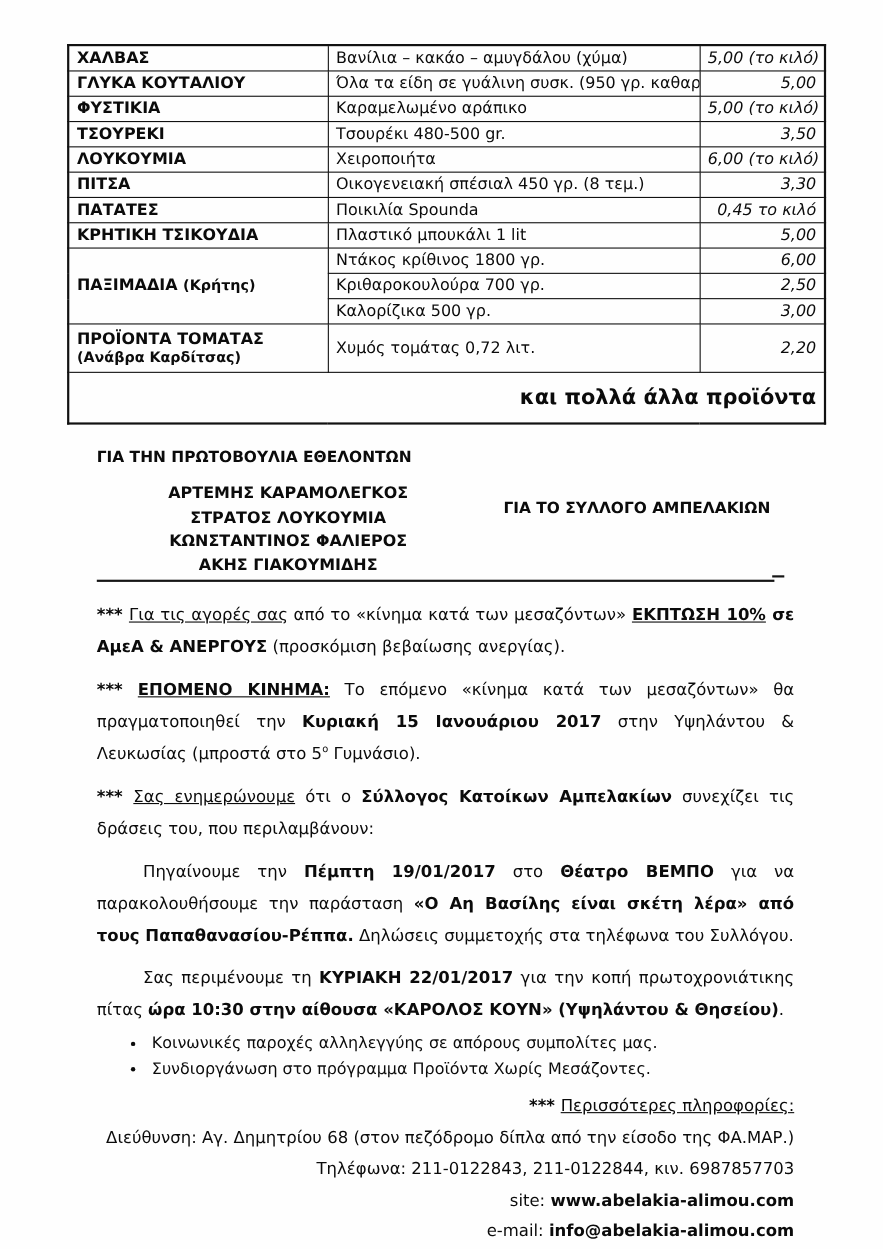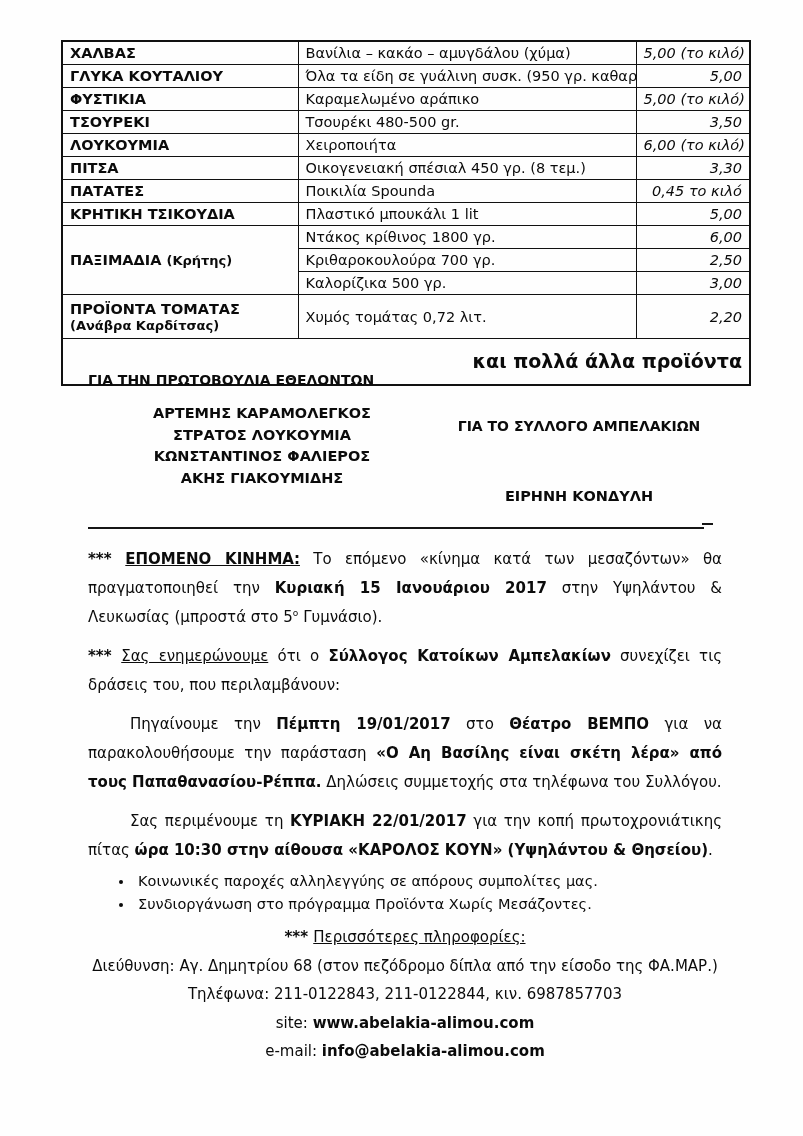--- a/index.html
+++ b/index.html
@@ -43,21 +43,21 @@
   tr.banner-row td {
     height:46px;
     text-align:right;
     font-weight:bold;
     font-size:19px;
     white-space:normal;
   }
 
   
   .signatures {
-    position:absolute; left:88px; top:372px;
+    position:absolute; left:88px; top:408px;
     width:634px;
     display:flex;
   }
   .sig-col-left  { width:348px; }
   .sig-col-right { flex:1; text-align:center;margin-top:46px; }
   .sig-title { font-weight:bold; font-size:14px; line-height:17px; }
   .sig-col-left .sig-title { text-align:left; }
   .sig-names { margin-top:14px; text-align:center; }
   .sig-name  { font-weight:bold; font-size:14.5px; line-height:21.5px; }
   .sig-col-right .sig-name { margin-top:51px; }
@@ -90,21 +90,21 @@
   ul.actions {
     list-style:disc;
     margin:2px 0 8px 46px;
   }
   ul.actions li {
     font-size:14.5px;
     line-height:22.5px;
     padding-left:4px;
   }
   .contact { margin-top:6px; }
-  .contact .line { line-height:28.5px; font-size:15px; text-align:center; }
+  .contact .line { line-height:28.5px; font-size:15px; text-align:right; }
 </style>
 </head>
 <body>
 
 <div class="page">
 
   <table class="products">
     <tbody>
       <tr>
         <td class="c-name">ΧΑΛΒΑΣ</td>
@@ -181,28 +181,28 @@
       <div class="sig-title">ΓΙΑ ΤΗΝ ΠΡΩΤΟΒΟΥΛΙΑ ΕΘΕΛΟΝΤΩΝ</div>
       <div class="sig-names">
         <div class="sig-name">ΑΡΤΕΜΗΣ ΚΑΡΑΜΟΛΕΓΚΟΣ</div>
         <div class="sig-name">ΣΤΡΑΤΟΣ ΛΟΥΚΟΥΜΙΑ</div>
         <div class="sig-name">ΚΩΝΣΤΑΝΤΙΝΟΣ ΦΑΛΙΕΡΟΣ</div>
         <div class="sig-name">ΑΚΗΣ ΓΙΑΚΟΥΜΙΔΗΣ</div>
       </div>
     </div>
     <div class="sig-col-right">
       <div class="sig-title">ΓΙΑ ΤΟ ΣΥΛΛΟΓΟ ΑΜΠΕΛΑΚΙΩΝ</div>
-      <div class="sig-name">ΕΙΡΗΝΗ ΚΟΝΔΥΛΗ</div>
     </div>
   </div>
 
   <div class="divider"></div>
   <div class="divider-dash"></div>
 
   <div class="notes">
+    <p><span class="b">*** </span><span class="u">Για τις αγορές σας</span><span> από το «κίνημα κατά των μεσαζόντων» </span><span class="b u">ΕΚΠΤΩΣΗ 10%</span><span class="b"> σε </span><span class="b">ΑμεΑ &amp; ΑΝΕΡΓΟΥΣ</span><span> (προσκόμιση βεβαίωσης ανεργίας).</span></p>
     <p><span class="b">*** </span><span class="b u">ΕΠΟΜΕΝΟ ΚΙΝΗΜΑ:</span><span> Το επόμενο «κίνημα κατά των μεσαζόντων» θα πραγματοποιηθεί την </span><span class="b">Κυριακή 15 Ιανουάριου 2017</span><span> στην Υψηλάντου &amp; Λευκωσίας (μπροστά στο 5</span><sup>ο</sup><span> Γυμνάσιο).</span></p>
     <p><span class="b">*** </span><span class="u">Σας ενημερώνουμε</span><span> ότι ο </span><span class="b">Σύλλογος Κατοίκων Αμπελακίων</span><span> συνεχίζει τις δράσεις του, που περιλαμβάνουν:</span></p>
     <p class="indent"><span>Πηγαίνουμε την </span><span class="b">Πέμπτη 19/01/2017</span><span> στο </span><span class="b">Θέατρο ΒΕΜΠΟ</span><span> για να παρακολουθήσουμε την παράσταση </span><span class="b">«Ο Αη Βασίλης είναι σκέτη λέρα» από τους Παπαθανασίου-Ρέππα.</span><span> Δηλώσεις συμμετοχής στα τηλέφωνα του Συλλόγου.</span></p>
     <p class="indent tight"><span>Σας περιμένουμε τη </span><span class="b">ΚΥΡΙΑΚΗ 22/01/2017</span><span> για την κοπή πρωτοχρονιάτικης πίτας </span><span class="b">ώρα 10:30 στην αίθουσα  «ΚΑΡΟΛΟΣ ΚΟΥΝ» (Υψηλάντου &amp; Θησείου)</span><span>.</span></p>
     <ul class="actions">
       <li>Κοινωνικές παροχές αλληλεγγύης σε απόρους συμπολίτες μας.</li>
       <li>Συνδιοργάνωση στο πρόγραμμα Προϊόντα Χωρίς Μεσάζοντες.</li>
     </ul>
 
     <div class="contact">

